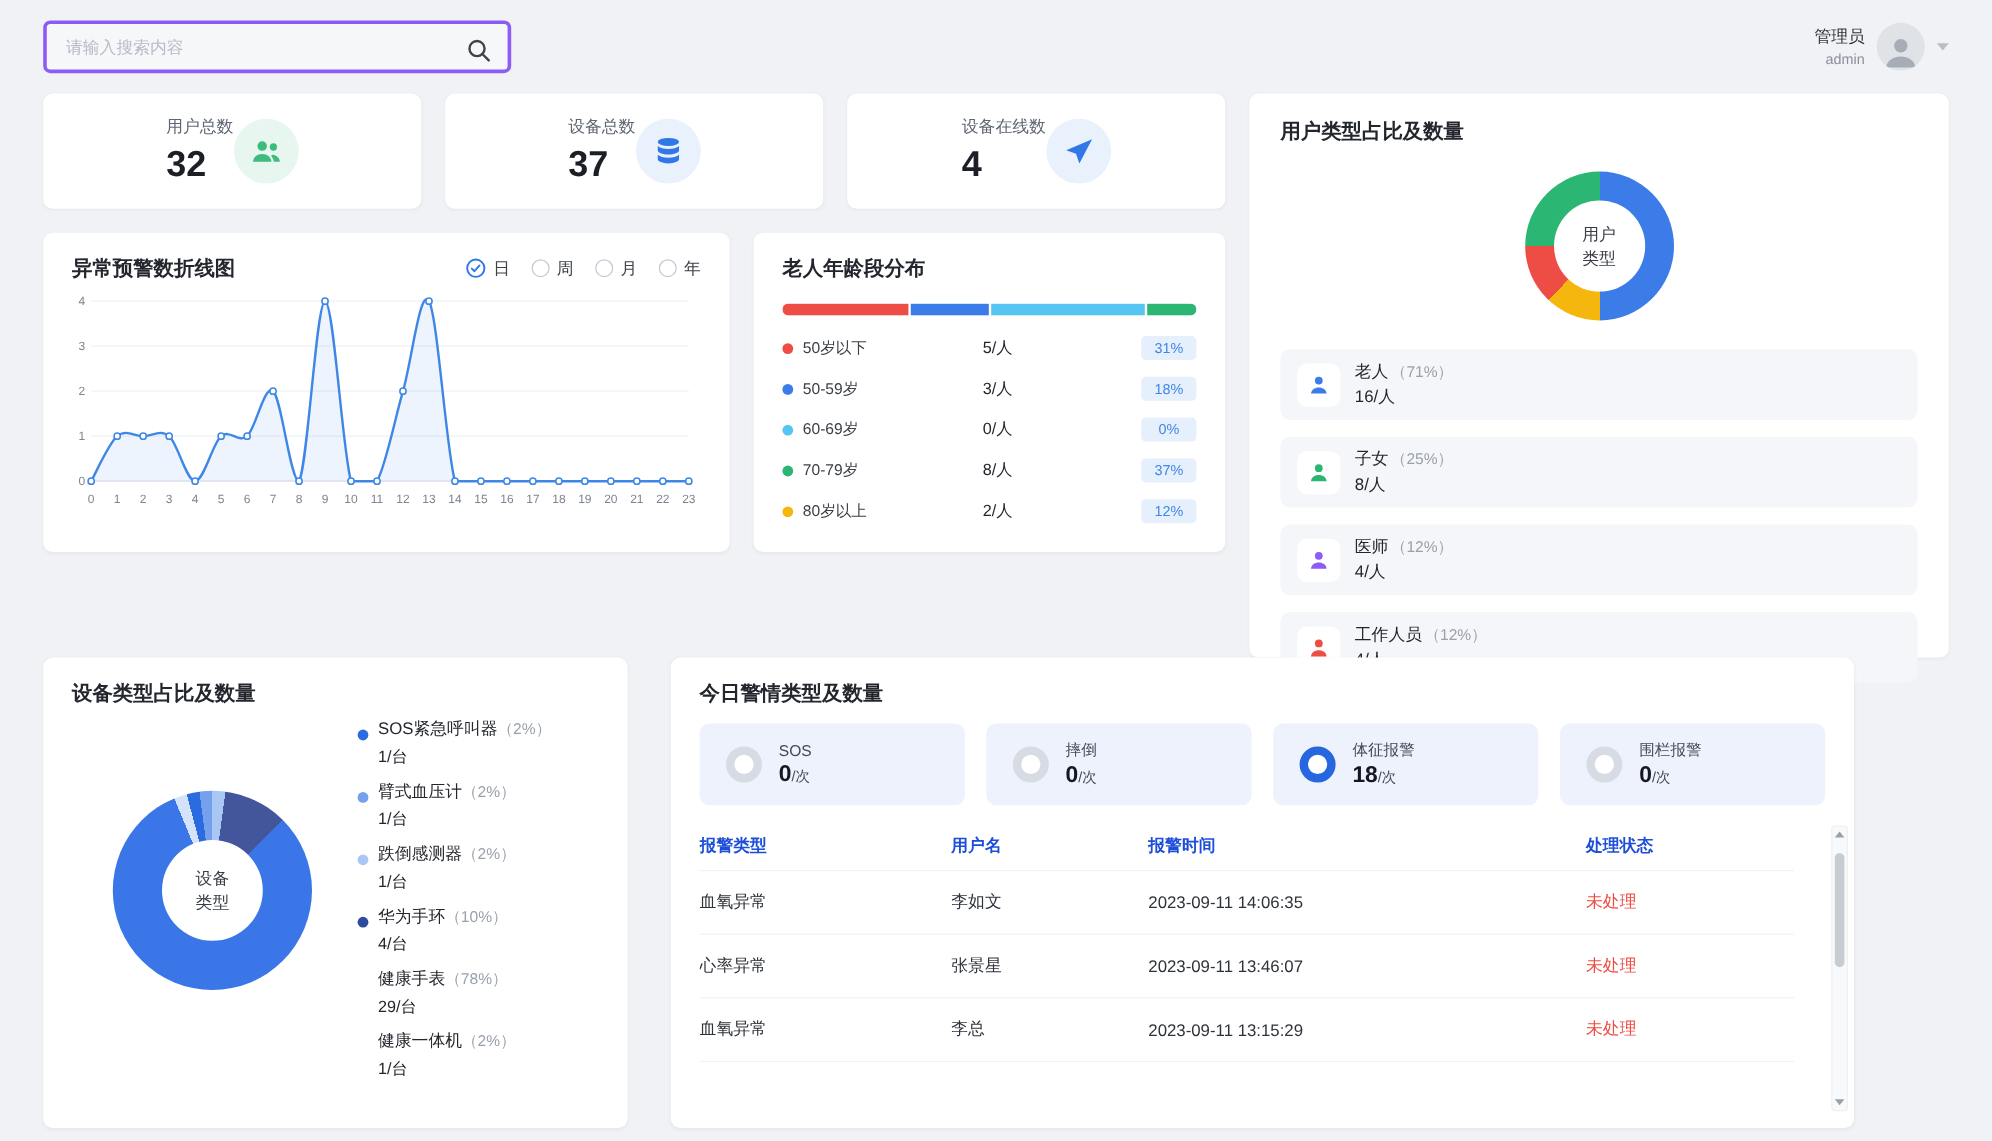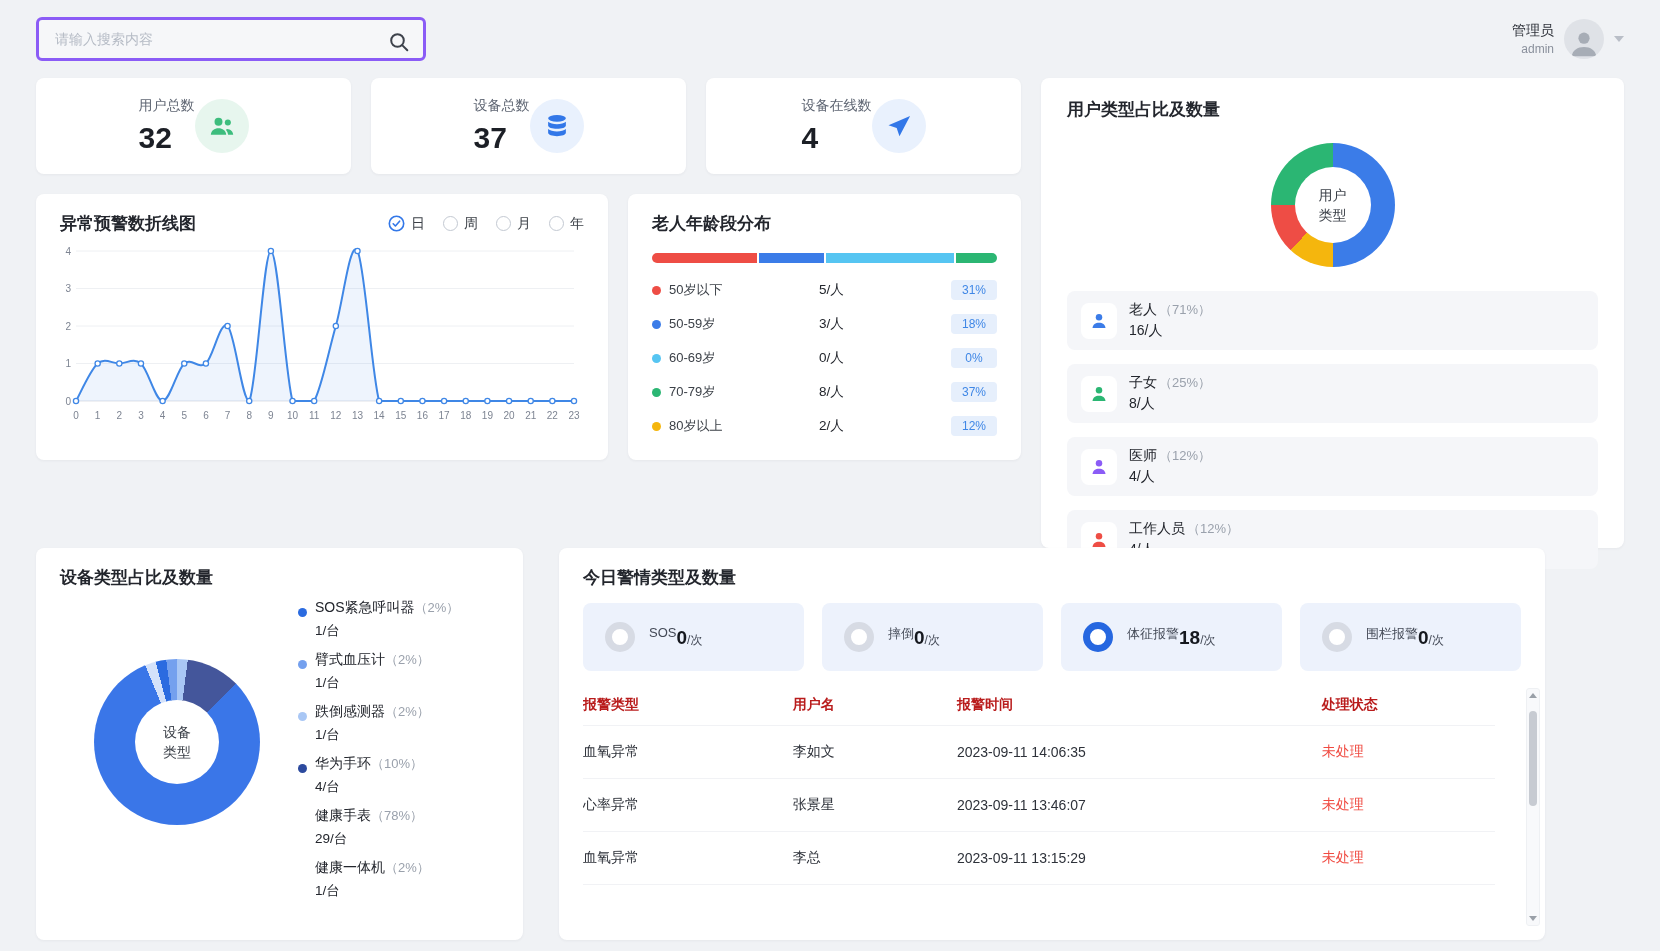--- a/index.html
+++ b/index.html
@@ -82,27 +82,27 @@
   .dlegend-line{display:flex;align-items:flex-end;font-size:14px;color:#23262d}
   .dlegend-dot{width:9px;height:9px;border-radius:50%;margin-right:8px;flex:none}
   .hiddendot{visibility:hidden}
   .dlegend-name{font-size:14px;color:#23262d}
   .dlegend-val{font-size:13.5px;color:#23262d;margin:5px 0 11px 17px}
   
   .alerts-card{width:986px;height:392px;padding:18px 24px;position:relative;overflow:hidden}
   .abox-row{display:flex;gap:18px;margin-top:14px}
   .abox{flex:1;height:68px;background:#edf2fc;border-radius:8px;display:flex;align-items:center;padding:0 22px;gap:14px}
   .aring{width:30px;height:30px;border-radius:50%;border:7px solid #d7dbe4;background:#fff;flex:none}
-  .abox-txt{display:flex;flex-direction:row}
+  .abox-txt{display:flex;flex-direction:column}
   .abox-label{font-size:13px;color:#434956}
   .abox-count{font-size:19px;font-weight:700;color:#15181e;margin-top:2px}
   .abox-unit{font-size:12px;font-weight:400;color:#434956}
   .atable{margin-top:14px;height:216px;overflow:hidden;padding-right:26px}
   .atable-head,.atable-row{display:grid;grid-template-columns:23% 18% 40% 19%;align-items:center}
-  .atable-head{font-size:14px;font-weight:700;color:#b91c1c;padding:11px 0;border-bottom:1px solid #f1f2f5}
+  .atable-head{font-size:14px;font-weight:700;color:#1d4ed8;padding:11px 0;border-bottom:1px solid #f1f2f5}
   .atable-row{font-size:14px;color:#2e323a;padding:17px 0;border-bottom:1px solid #f1f2f5}
   .atable-row .status{cursor:pointer}
   .fake-scroll{position:absolute;right:5px;top:140px;bottom:14px;width:14px;background:#f8f9fb;border:1px solid #eef0f3;border-radius:3px;display:flex;flex-direction:column;align-items:center;justify-content:space-between;padding:4px 0;cursor:pointer}
   .fs-up{width:0;height:0;border-left:4px solid transparent;border-right:4px solid transparent;border-bottom:5px solid #9aa0a8}
   .fs-down{width:0;height:0;border-left:4px solid transparent;border-right:4px solid transparent;border-top:5px solid #9aa0a8}
   .fs-thumb{position:absolute;top:22px;left:2px;width:8px;height:95px;background:#c7cbd2;border-radius:4px}
 </style>
 </head>
 <body>
 

